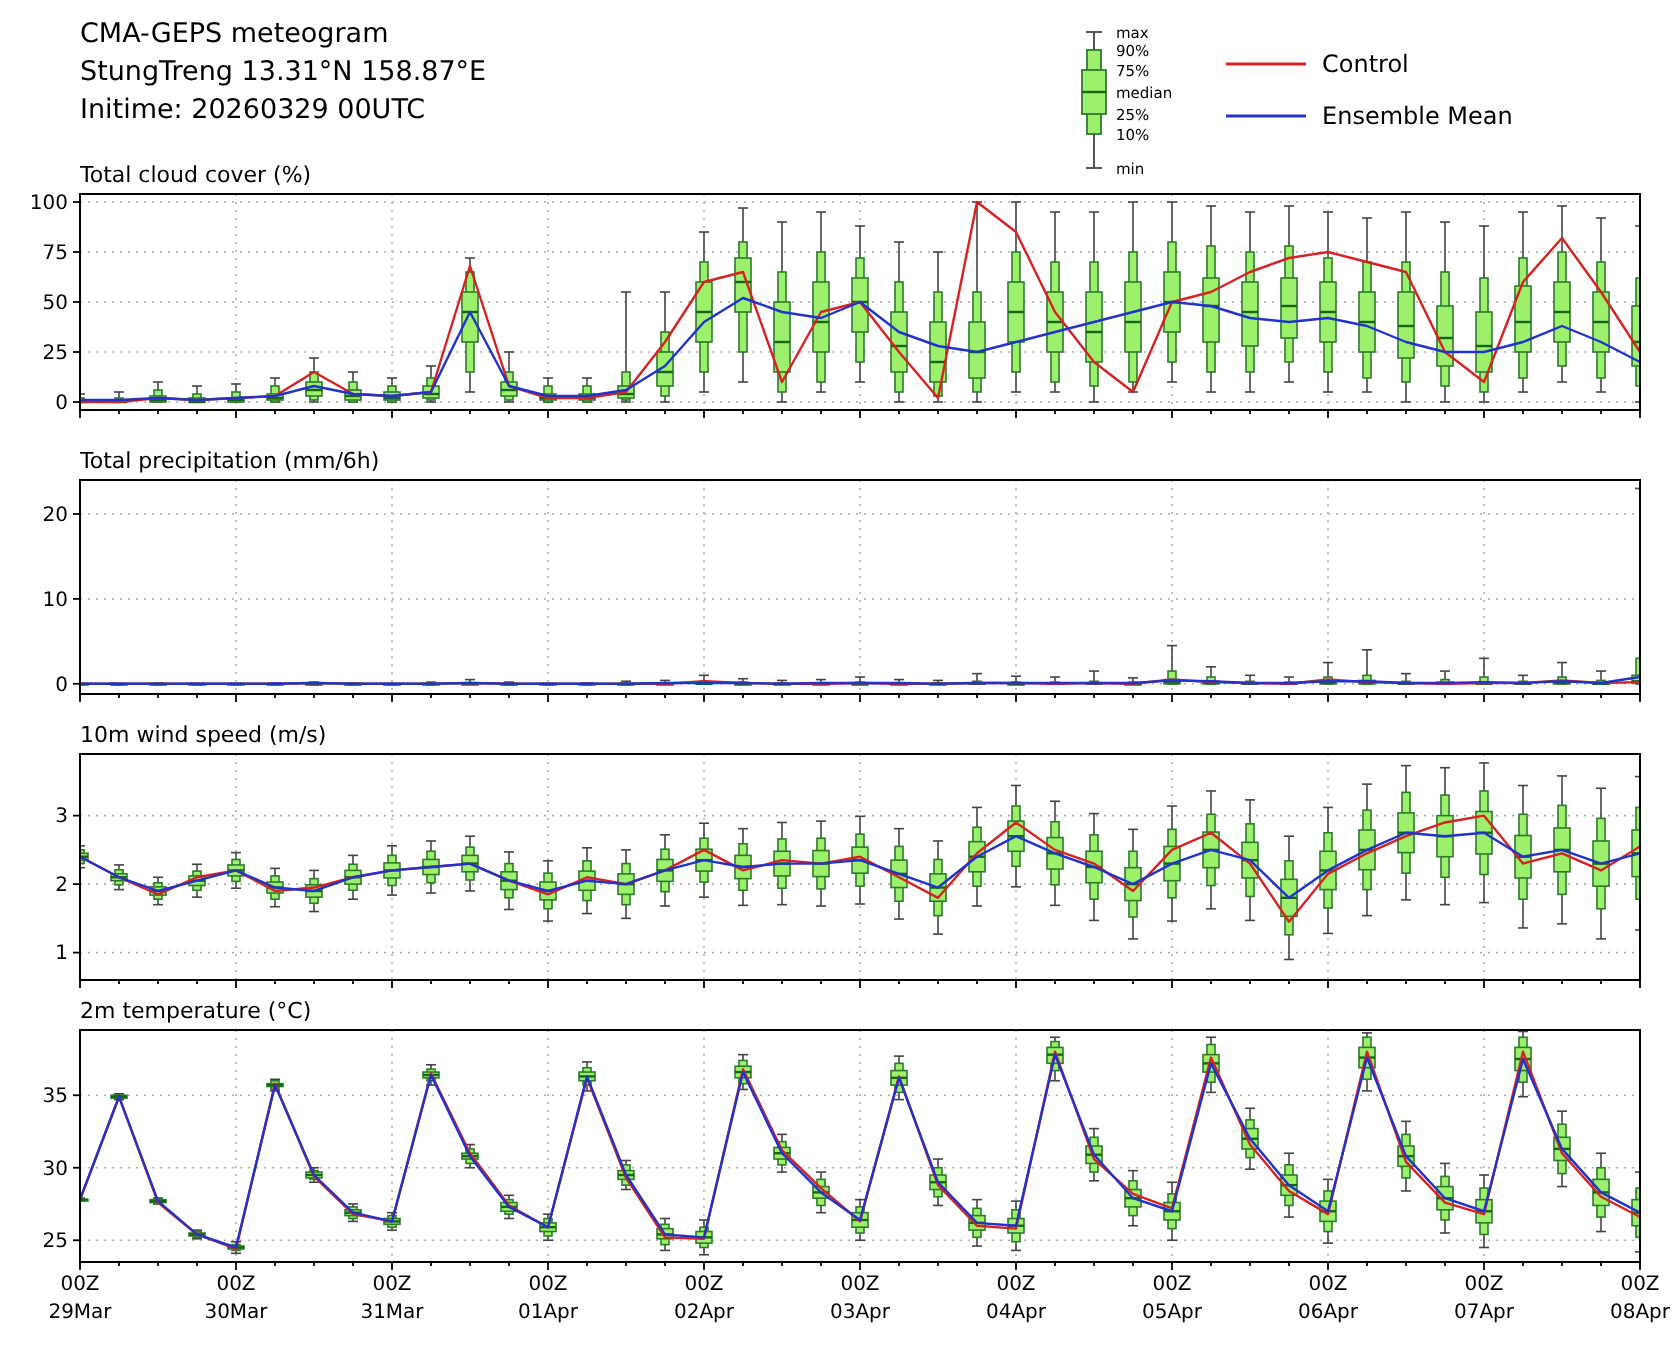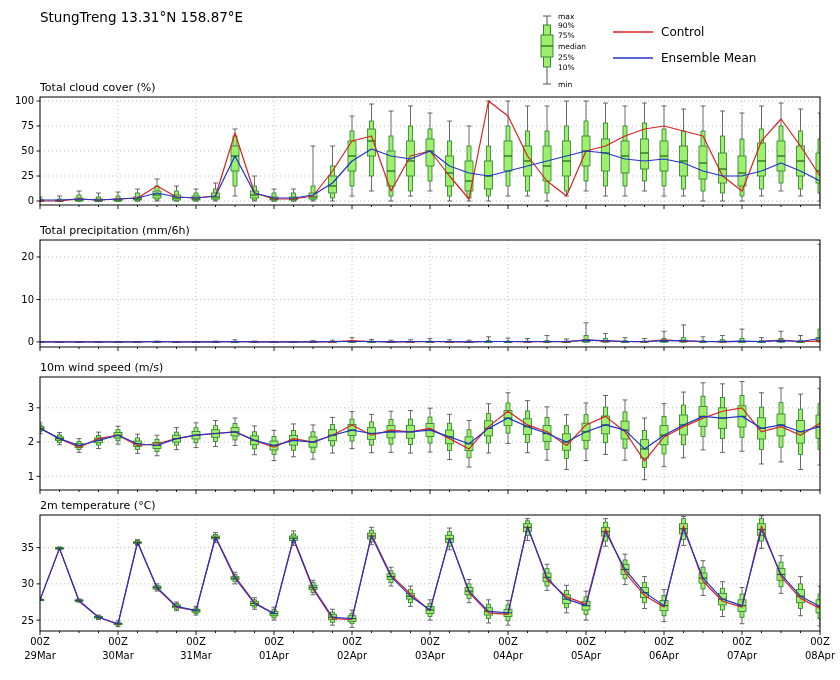--- a/index.html
+++ b/index.html
@@ -17,21 +17,23 @@
   .plot-svg { position:absolute; left:0; top:0; }
   .legend-svg text { font-size:7.5px; fill:#000; }
   .legend-svg text.lg-entry { font-size:12px; }
 </style>
 </head>
 <body>
 
 <div class="app">
 
   <div class="header">
+    <div class="h-line">CMA-GEPS meteogram</div>
     <div class="h-line">StungTreng 13.31°N 158.87°E</div>
+    <div class="h-line">Initime: 20260329 00UTC</div>
   </div>
 
   <svg class="legend-svg" width="312" height="90">
     <g>
       <line class="lg-whisk" x1="19" x2="19" y1="8" y2="76" stroke-width="0.9" stroke="#444444"></line>
       <line class="lg-whisk" x1="15" x2="23" y1="8" y2="8" stroke-width="0.9" stroke="#444444"></line>
       <line class="lg-whisk" x1="15" x2="23" y1="76" y2="76" stroke-width="0.9" stroke="#444444"></line>
       <rect class="lg-box" x="15.5" y="17" width="7" height="42" stroke-width="0.9" fill="#9cf06c" stroke="#2d7a2d"></rect>
       <rect class="lg-box" x="13" y="27" width="12" height="22" stroke-width="0.9" fill="#9cf06c" stroke="#2d7a2d"></rect>
       <line class="lg-med" x1="13" x2="25" y1="38" y2="38" stroke-width="1.2" stroke="#156615"></line>

